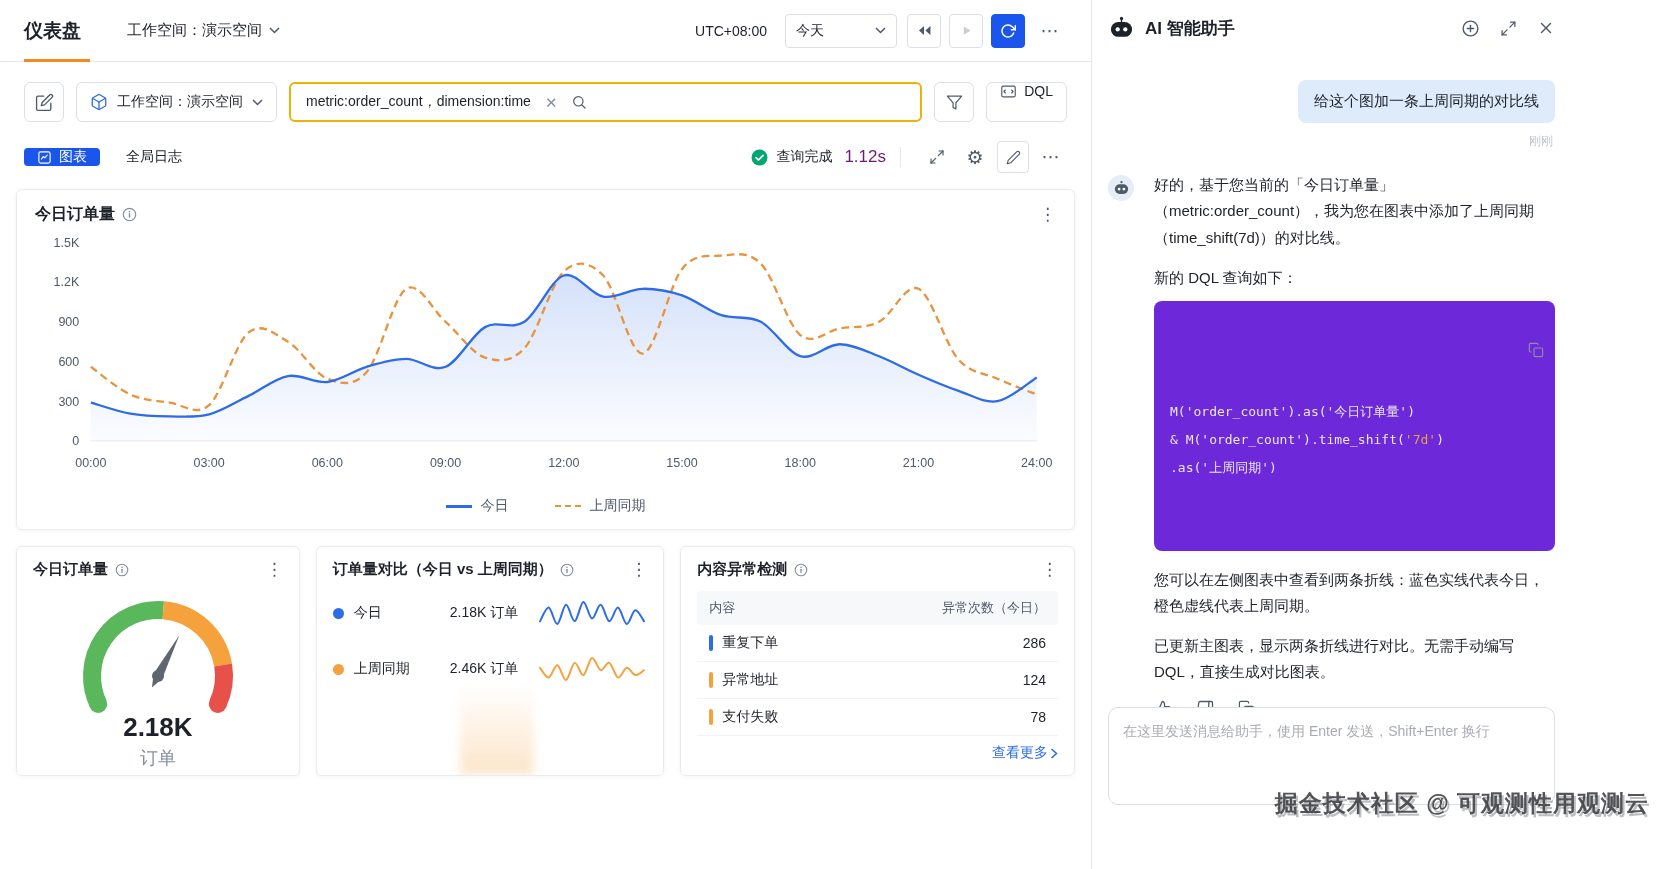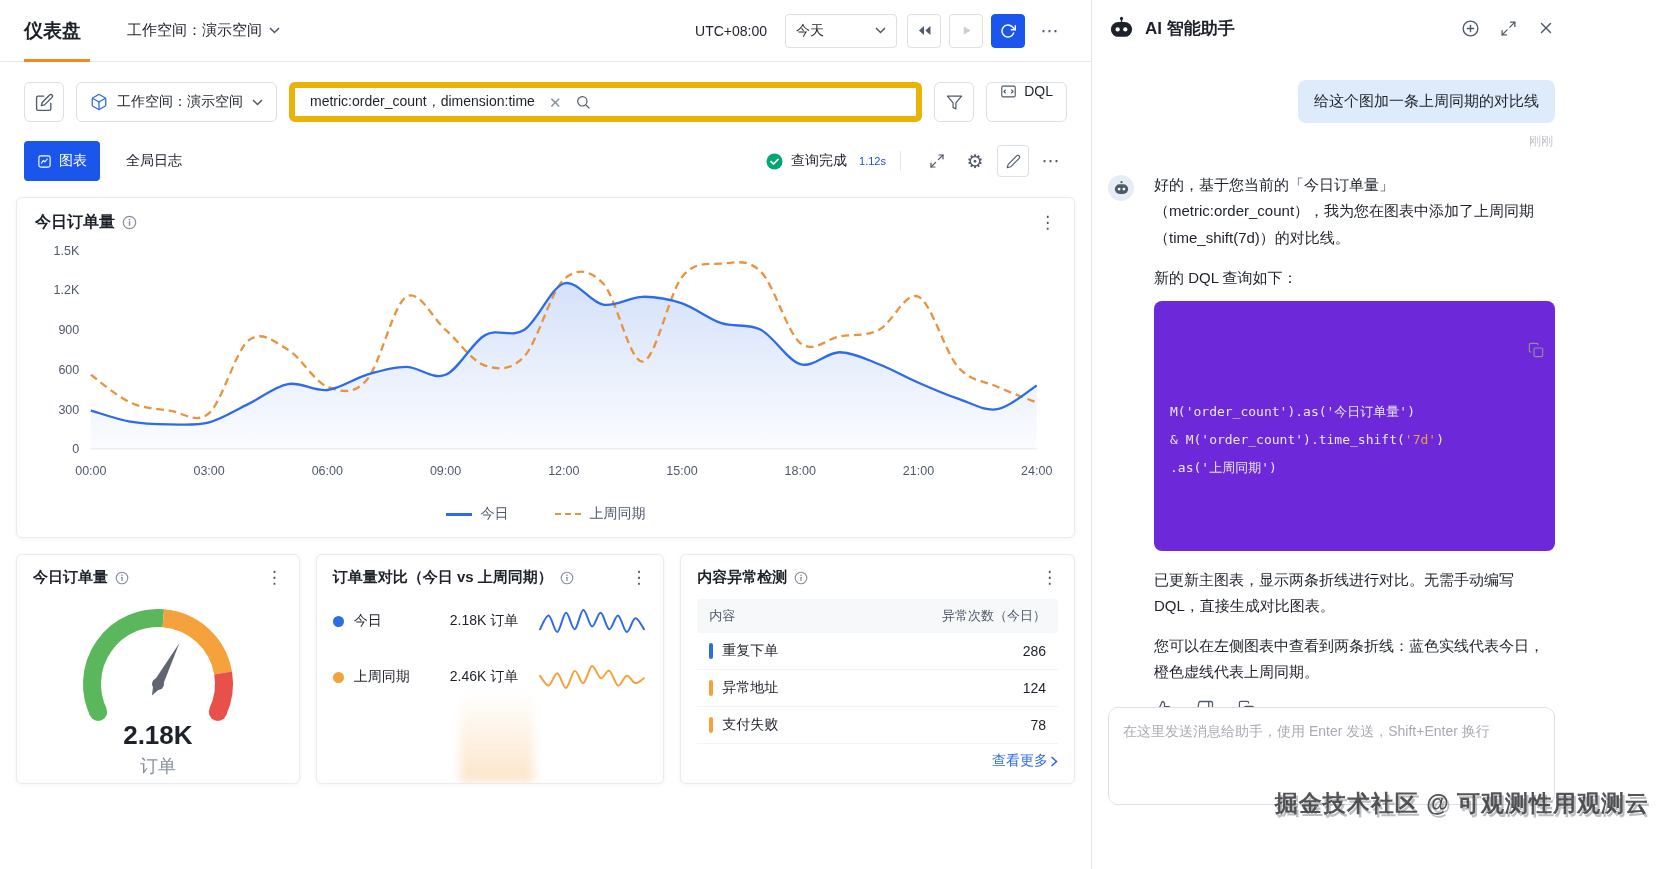--- a/index.html
+++ b/index.html
@@ -19,30 +19,30 @@
   .select{display:flex;align-items:center;justify-content:space-between;width:112px;height:34px;border:1px solid #DCDFE6;border-radius:4px;padding:0 10px;font-size:14px;cursor:pointer;margin-right:10px}
   .icon-btn{width:34px;height:34px;border:1px solid #DCDFE6;border-radius:4px;display:flex;align-items:center;justify-content:center;background:#fff;margin-left:8px}
   .icon-btn.primary{background:var(--primary,#1A56EC);border-color:var(--primary,#1A56EC)}
   .icon-btn.flat{border:none}
   .dots{font-size:18px;color:#4E5969;letter-spacing:1px;line-height:1}
 
   
   .filterbar{display:flex;align-items:center;gap:12px;padding:20px 24px 10px;flex:none}
   .sq-btn{width:40px;height:40px;border:1px solid #DCDFE6;border-radius:6px;display:flex;align-items:center;justify-content:center;background:#fff;flex:none}
   .ws-select{height:40px;border:1px solid #DCDFE6;border-radius:6px;display:flex;align-items:center;gap:9px;padding:0 13px;font-size:14px;cursor:pointer;flex:none}
-  .search-box{flex:1;height:40px;border:6px solid #eab308;border-radius:6px;display:flex;align-items:center;padding:0 15px;gap:14px;font-size:14px;min-width:0}
+  .search-box{flex:1;height:40px;border:2px solid #eab308;border-radius:6px;display:flex;align-items:center;padding:0 15px;gap:14px;font-size:14px;min-width:0}
   .search-box .clear{color:#86909C;font-size:15px;cursor:pointer;line-height:1}
   .dql-btn{height:40px;border:1px solid #DCDFE6;border-radius:6px;display:flex;gap:7px;padding:0 13px;font-size:14px;background:#fff;flex:none}
 
   
   .toolbar{display:flex;align-items:center;padding:9px 24px 10px;flex:none}
-  .chart-btn{height:40px;background:var(--primary,#1A56EC);color:#fff;border-radius:4px;display:flex;gap:7px;padding:0 13px;align-items:center;font-size:14px}
+  .chart-btn{height:18px;background:var(--primary,#1A56EC);color:#fff;border-radius:4px;display:flex;gap:7px;padding:0 13px;align-items:center;font-size:14px}
   .logs-tab{margin-left:26px;font-size:14px;cursor:pointer}
   .status{display:flex;align-items:center;gap:8px;font-size:14px}
-  .dur{color:#1d4ed8;font-size:11px;margin-left:4px}
+  .dur{color:#701a75;font-size:17px;margin-left:4px}
   .vdiv{width:1px;height:20px;background:#E5E6EB;margin:0 14px}
   .tool-ic{width:32px;height:32px;display:flex;align-items:center;justify-content:center;color:#4E5969;margin-left:6px}
   .tool-ic.bordered{border:1px solid #DCDFE6;border-radius:4px}
   .gear-glyph{font-size:19px;line-height:1;color:#4E5969}
 
   
   .card{background:#fff;border:1px solid #E9EBF0;border-radius:6px;box-shadow:0 1px 4px rgba(29,33,41,.05)}
   .main-card{margin:6px 16px 0;padding:14px 18px 8px;flex:none}
   .card-head{display:flex;align-items:center;gap:7px}
   .card-title{font-size:16px;font-weight:bold}
@@ -426,22 +426,22 @@
           <p class="tight">新的 DQL 查询如下：</p>
           <div class="code-block">
             <span class="copy-icon">
               <svg width="16" height="16" viewBox="0 0 24 24" fill="none" stroke="#8B919A" stroke-width="1.7" stroke-linejoin="round">
                   <rect x="9" y="9" width="13" height="13" rx="2"></rect>
                   <path d="M5 15H4a2 2 0 0 1-2-2V4a2 2 0 0 1 2-2h9a2 2 0 0 1 2 2v1"></path>
                 </svg>
             </span>
             <div><div>M('order_count').as('今日订单量')</div><div>&amp; M('order_count').time_shift(<span style="color:#E8A13C">'7d'</span>)</div><div>.as('上周同期')</div></div>
           </div>
+          <p>您可以在左侧图表中查看到两条折线：蓝色实线代表今日，橙色虚线代表上周同期。</p>
           <p>已更新主图表，显示两条折线进行对比。无需手动编写 DQL，直接生成对比图表。</p>
-          <p>您可以在左侧图表中查看到两条折线：蓝色实线代表今日，橙色虚线代表上周同期。</p>
           <div class="feedback">
             <span>
                 <svg width="18" height="18" viewBox="0 0 24 24" fill="none" stroke="#4E5969" stroke-width="1.7" stroke-linejoin="round">
                   <path d="M14 9V5a3 3 0 0 0-3-3l-4 9v11h11.28a2 2 0 0 0 2-1.7l1.38-9a2 2 0 0 0-2-2.3z"></path>
                   <path d="M7 22H4a2 2 0 0 1-2-2v-7a2 2 0 0 1 2-2h3"></path>
                 </svg>
               </span>
             <span>
                 <svg width="18" height="18" viewBox="0 0 24 24" fill="none" stroke="#4E5969" stroke-width="1.7" stroke-linejoin="round">
                   <path d="M10 15v4a3 3 0 0 0 3 3l4-9V2H5.72a2 2 0 0 0-2 1.7l-1.38 9a2 2 0 0 0 2 2.3z"></path>

